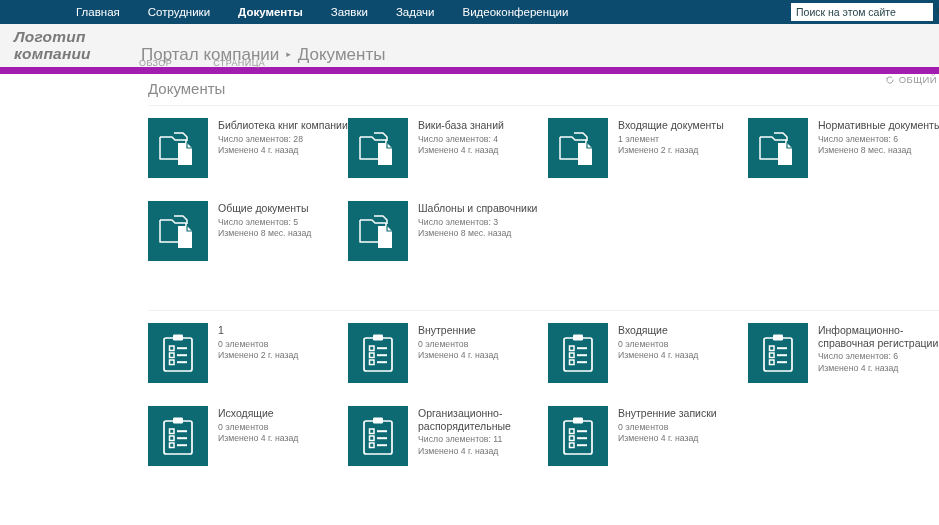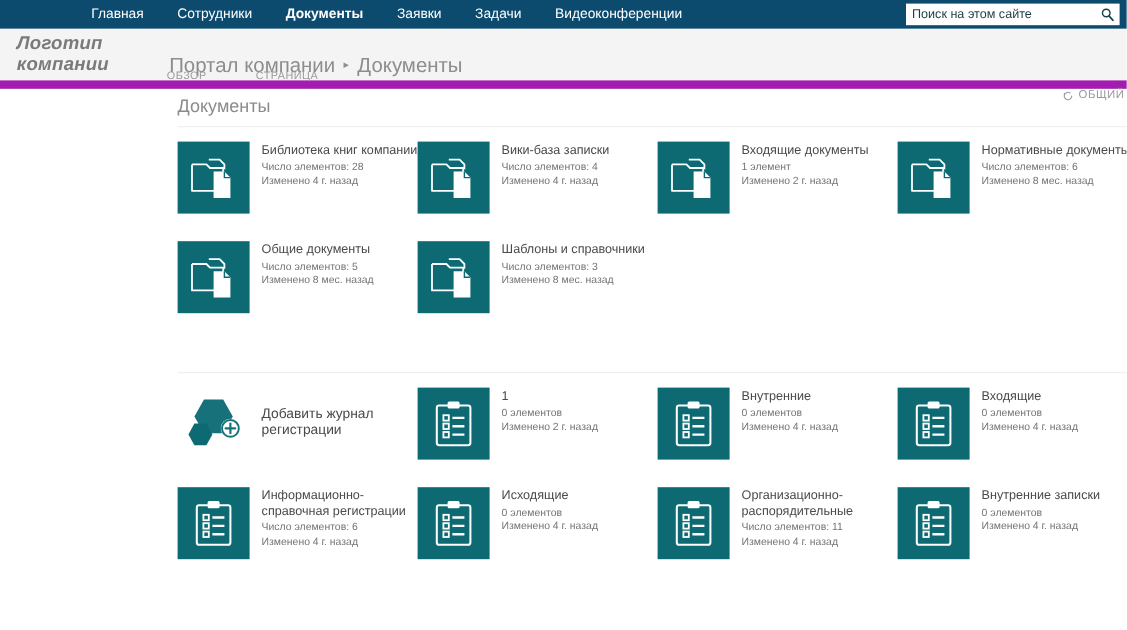--- a/index.html
+++ b/index.html
@@ -25,21 +25,21 @@
     padding: 0 14px;
     line-height: 24px;
     white-space: nowrap;
     cursor: pointer;
     text-decoration: none;
   }
   .nav-link.active { font-weight: bold; }
 
   .search-wrap {
     position: absolute; right: 6px; top: 3px;
-    width: 178px; height: 18px;
+    width: 142px; height: 18px;
     background: #ffffff;
     display: flex; align-items: flex-start;
   }
   .search-input {
     flex: 1; height: 18px; border: none; outline: none;
     font-size: 10.5px; padding: 0 5px;
     color: #2b2b2b;
     font-family: "Liberation Sans", sans-serif;
     background: transparent;
   }
@@ -220,21 +220,21 @@
         <div class="tile">
           <div class="thumb">
             <svg width="40" height="38" viewBox="0 0 40 38">
     <path d="M2 8 h12 l3 3 h11 v4 M2 8 v22 h26 v-6" fill="none" stroke="#ffffff" stroke-width="1.5" stroke-linejoin="round"></path>
     <path d="M16 4 h9 l4 4 v4" fill="none" stroke="#ffffff" stroke-width="1.5" stroke-linejoin="round"></path>
     <path d="M20 14 h9 l5 5 v17 h-14 z" fill="#ffffff"></path>
     <path d="M29 14 v5 h5" fill="none" stroke="#0d6a73" stroke-width="1.2"></path>
   </svg>
           </div>
           <div class="meta">
-            <div class="name">Вики-база записки</div>
+            <div class="name">Вики-база знаний</div>
             <div class="sub">Число элементов: 4</div>
             <div class="sub">Изменено 4 г. назад</div>
           </div>
         </div>
         <div class="tile">
           <div class="thumb">
             <svg width="40" height="38" viewBox="0 0 40 38">
     <path d="M2 8 h12 l3 3 h11 v4 M2 8 v22 h26 v-6" fill="none" stroke="#ffffff" stroke-width="1.5" stroke-linejoin="round"></path>
     <path d="M16 4 h9 l4 4 v4" fill="none" stroke="#ffffff" stroke-width="1.5" stroke-linejoin="round"></path>
     <path d="M20 14 h9 l5 5 v17 h-14 z" fill="#ffffff"></path>
@@ -291,35 +291,20 @@
             <div class="sub">Число элементов: 3</div>
             <div class="sub">Изменено 8 мес. назад</div>
           </div>
         </div>
       </div>
     </div>
     <div class="spacer-lg"></div>
     <div class="section">
       <div class="section-rule"></div>
       <div class="grid">
-        <div class="tile add">
-          <div class="thumb">
-            <svg width="52" height="52" viewBox="0 0 52 52">
-    <path d="M18 6 L34 6 L42 20 L34 34 L18 34 L10 20 Z" fill="#17717a"></path>
-    <path d="M10 26 L20 26 L25 35 L20 44 L10 44 L5 35 Z" fill="#0d6a73"></path>
-    <circle cx="40" cy="30" r="8" fill="#ffffff"></circle>
-    <circle cx="40" cy="30" r="7" fill="none" stroke="#17717a" stroke-width="1.6"></circle>
-    <line x1="40" y1="26" x2="40" y2="34" stroke="#17717a" stroke-width="1.8" stroke-linecap="round"></line>
-    <line x1="36" y1="30" x2="44" y2="30" stroke="#17717a" stroke-width="1.8" stroke-linecap="round"></line>
-  </svg>
-          </div>
-          <div class="meta">
-            <div class="label">Добавить журнал регистрации</div>
-          </div>
-        </div>
         <div class="tile">
           <div class="thumb">
             <svg width="34" height="40" viewBox="0 0 34 40">
     <rect x="3" y="5" width="28" height="33" rx="2" fill="none" stroke="#ffffff" stroke-width="1.7"></rect>
     <rect x="12" y="1.5" width="10" height="6" rx="1.3" fill="#ffffff"></rect>
     <rect x="8.5" y="13" width="4.5" height="4.5" fill="none" stroke="#ffffff" stroke-width="1.5"></rect>
     <rect x="8.5" y="20" width="4.5" height="4.5" fill="none" stroke="#ffffff" stroke-width="1.5"></rect>
     <rect x="8.5" y="27" width="4.5" height="4.5" fill="none" stroke="#ffffff" stroke-width="1.5"></rect>
     <line x1="16" y1="15.2" x2="26" y2="15.2" stroke="#ffffff" stroke-width="2"></line>
     <line x1="16" y1="22.2" x2="26" y2="22.2" stroke="#ffffff" stroke-width="2"></line>

